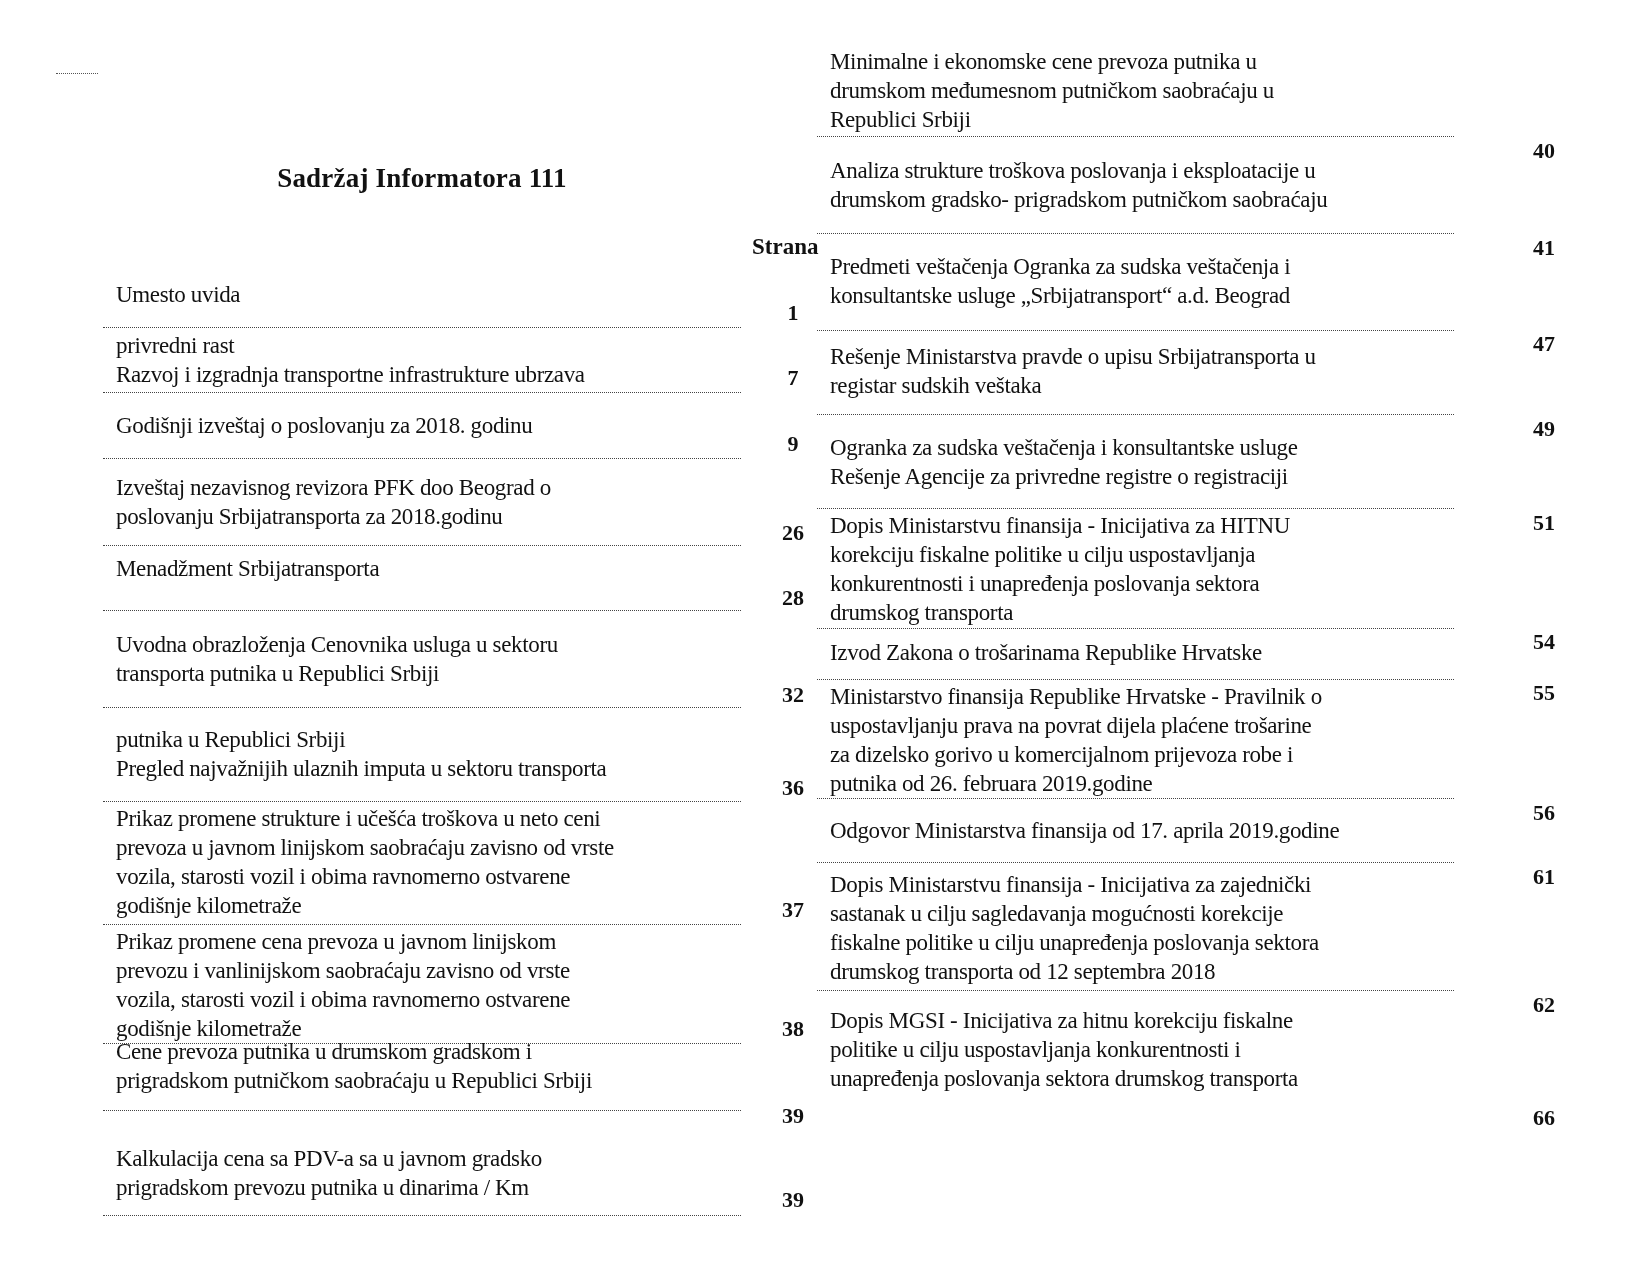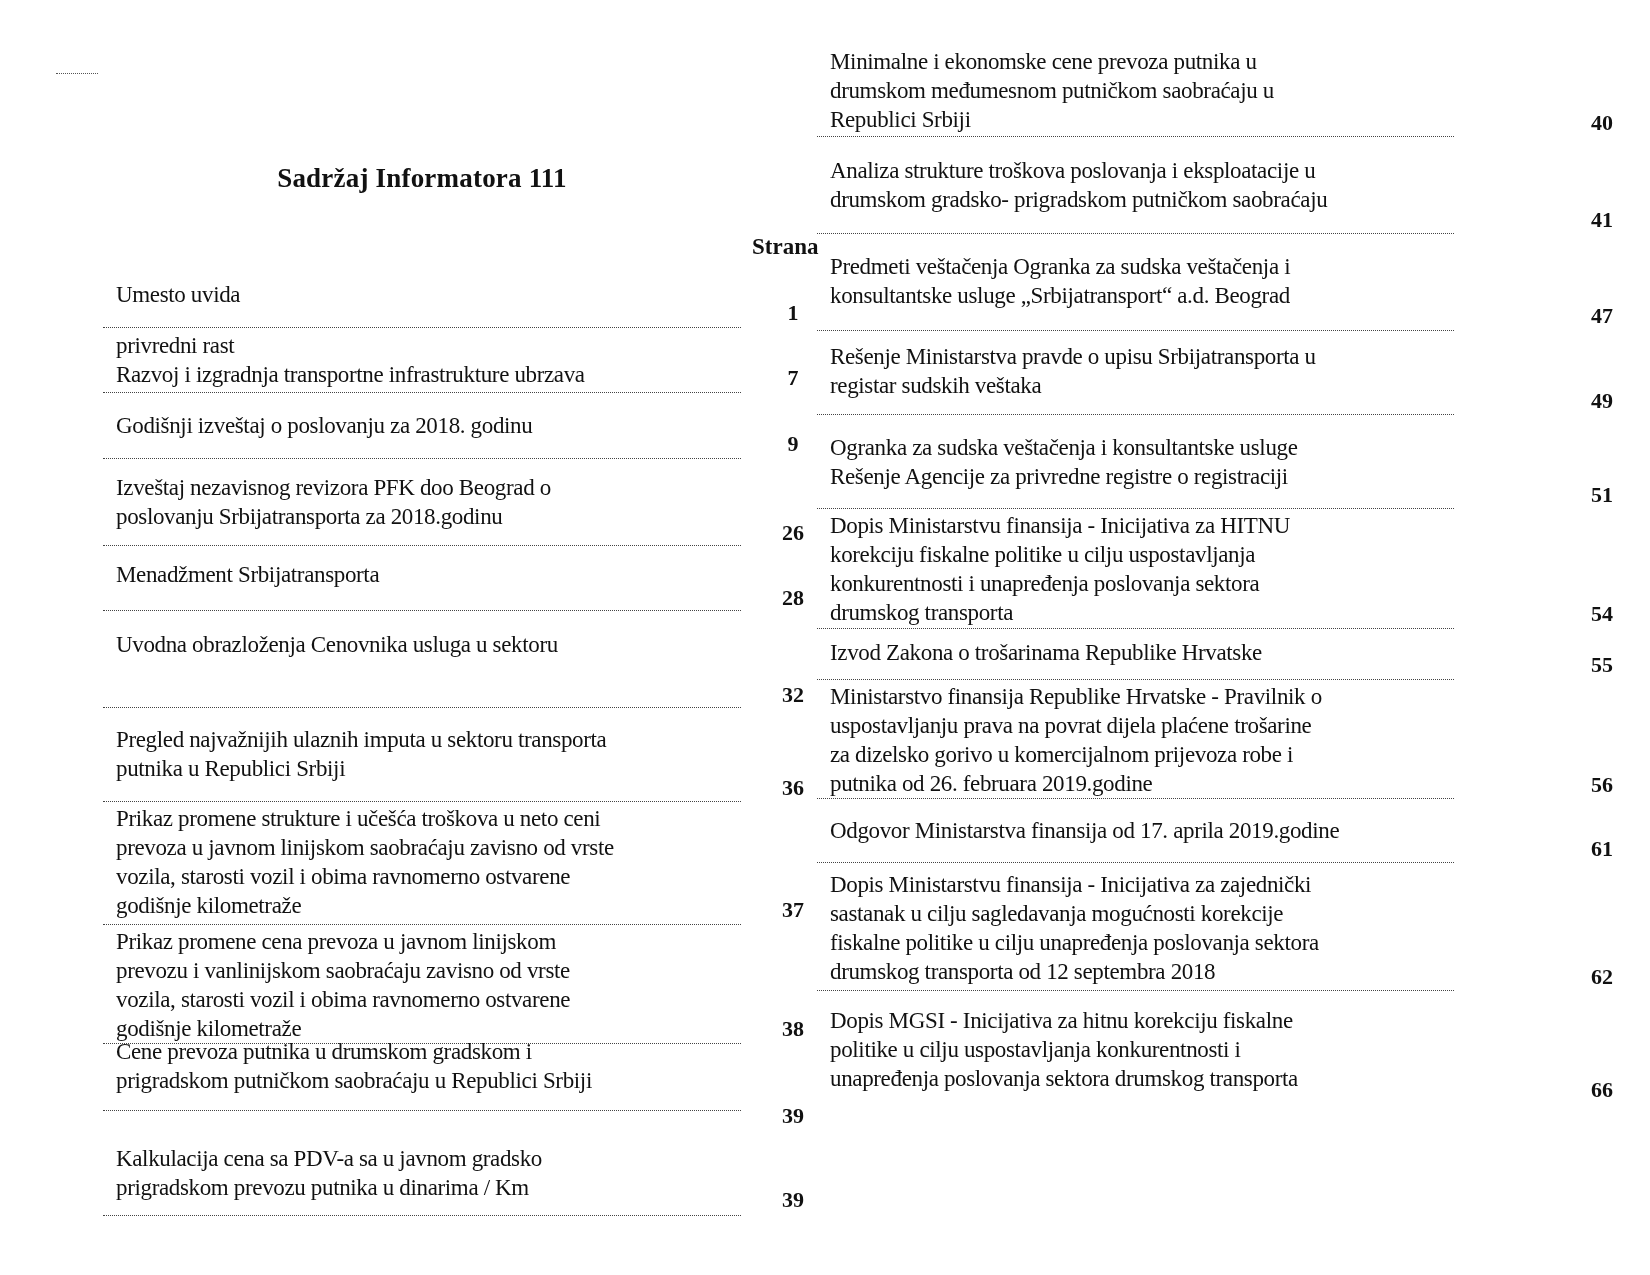--- a/index.html
+++ b/index.html
@@ -8,21 +8,21 @@
   .corner-mark { position: absolute; left: 56px; top: 73px; width: 42px; border-top: 1px dotted #555; }
   .title { position: absolute; left: 150px; width: 544px; top: 163px; text-align: center;
            font-weight: bold; font-size: 27px; letter-spacing: 0.2px; }
   .strana { position: absolute; left: 752px; top: 234px; font-weight: bold; font-size: 23px; }
   .entry { position: absolute; border-bottom: 1px dotted #444; box-sizing: border-box; }
   .entry .text { position: absolute; left: 13px; font-size: 23px; line-height: 29px; letter-spacing: -0.35px; white-space: nowrap; }
   .page { position: absolute; font-weight: bold; font-size: 22px; width: 40px; text-align: center; }
   .left .entry { left: 103px; width: 638px; }
   .right .entry { left: 817px; width: 637px; text-decoration: underline; }
   .left .page { left: 773px; }
-  .right .page { left: 1582px; }
+  .right .page { left: 1524px; margin-top: 28px; }
 </style>
 </head>
 <body>
 
 <div class="corner-mark"></div>
 <div class="title">Sadržaj Informatora 111</div>
 <div class="strana">Strana</div>
 
 <div class="left">
 
@@ -50,37 +50,38 @@
 
   <div class="entry" style="top:459px;height:87px;">
     <div class="text" style="top:14px;">
         <div>Izveštaj nezavisnog revizora PFK doo Beograd o</div>
         <div>poslovanju Srbijatransporta za 2018.godinu</div>
       </div>
   </div>
   <div class="page" style="top:520px;">26</div>
 
   <div class="entry" style="top:546px;height:65px;">
-    <div class="text" style="top:14px;">
+    <div class="text" style="top:8px;">
         <div>Menadžment Srbijatransporta</div>
       </div>
   </div>
   <div class="page" style="top:585px;">28</div>
 
   <div class="entry" style="top:611px;height:97px;">
     <div class="text" style="top:19px;">
         <div>Uvodna obrazloženja Cenovnika usluga u sektoru</div>
+        <div>transporta putnika u Republici Srbiji</div>
       </div>
   </div>
   <div class="page" style="top:682px;">32</div>
 
   <div class="entry" style="top:708px;height:94px;">
     <div class="text" style="top:17px;">
+        <div>putnika u Republici Srbiji</div>
         <div>Pregled najvažnijih ulaznih imputa u sektoru transporta</div>
-        <div>putnika u Republici Srbiji</div>
       </div>
   </div>
   <div class="page" style="top:775px;">36</div>
 
   <div class="entry" style="top:802px;height:123px;">
     <div class="text" style="top:2px;">
         <div>Prikaz promene strukture i učešća troškova u neto ceni</div>
         <div>prevoza u javnom linijskom saobraćaju zavisno od vrste</div>
         <div>vozila, starosti vozil i obima ravnomerno ostvarene</div>
         <div>godišnje kilometraže</div>

